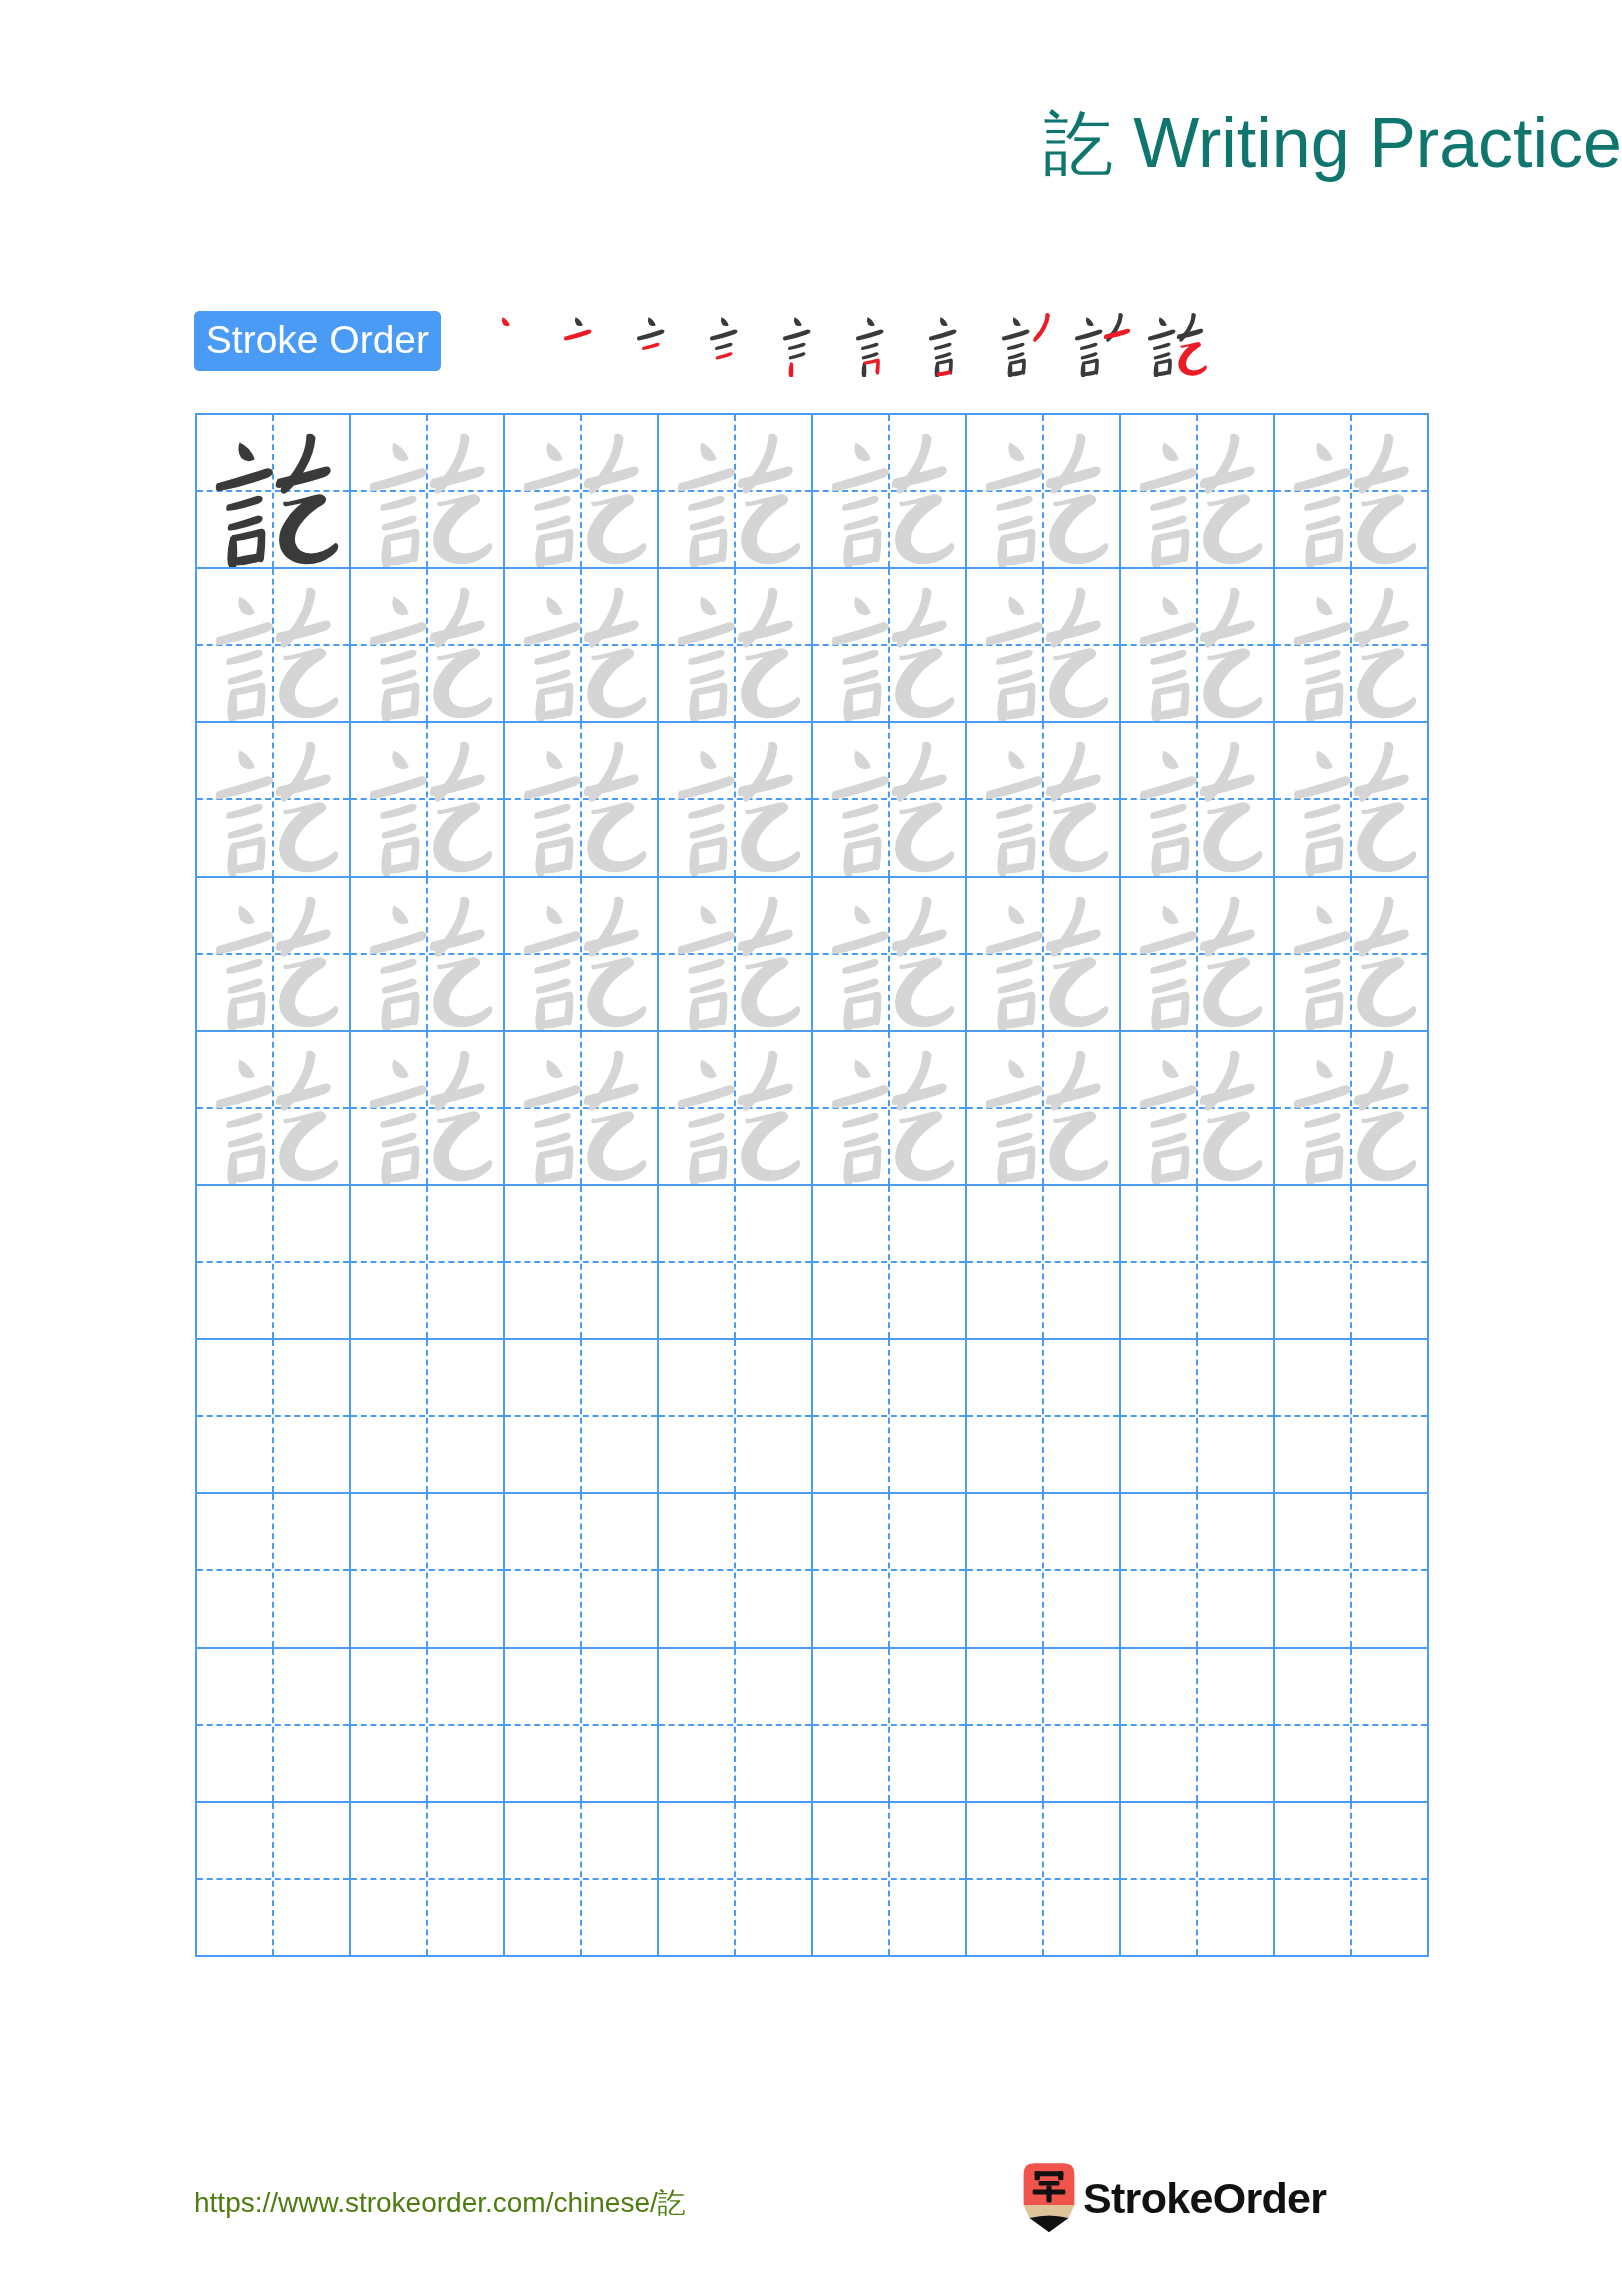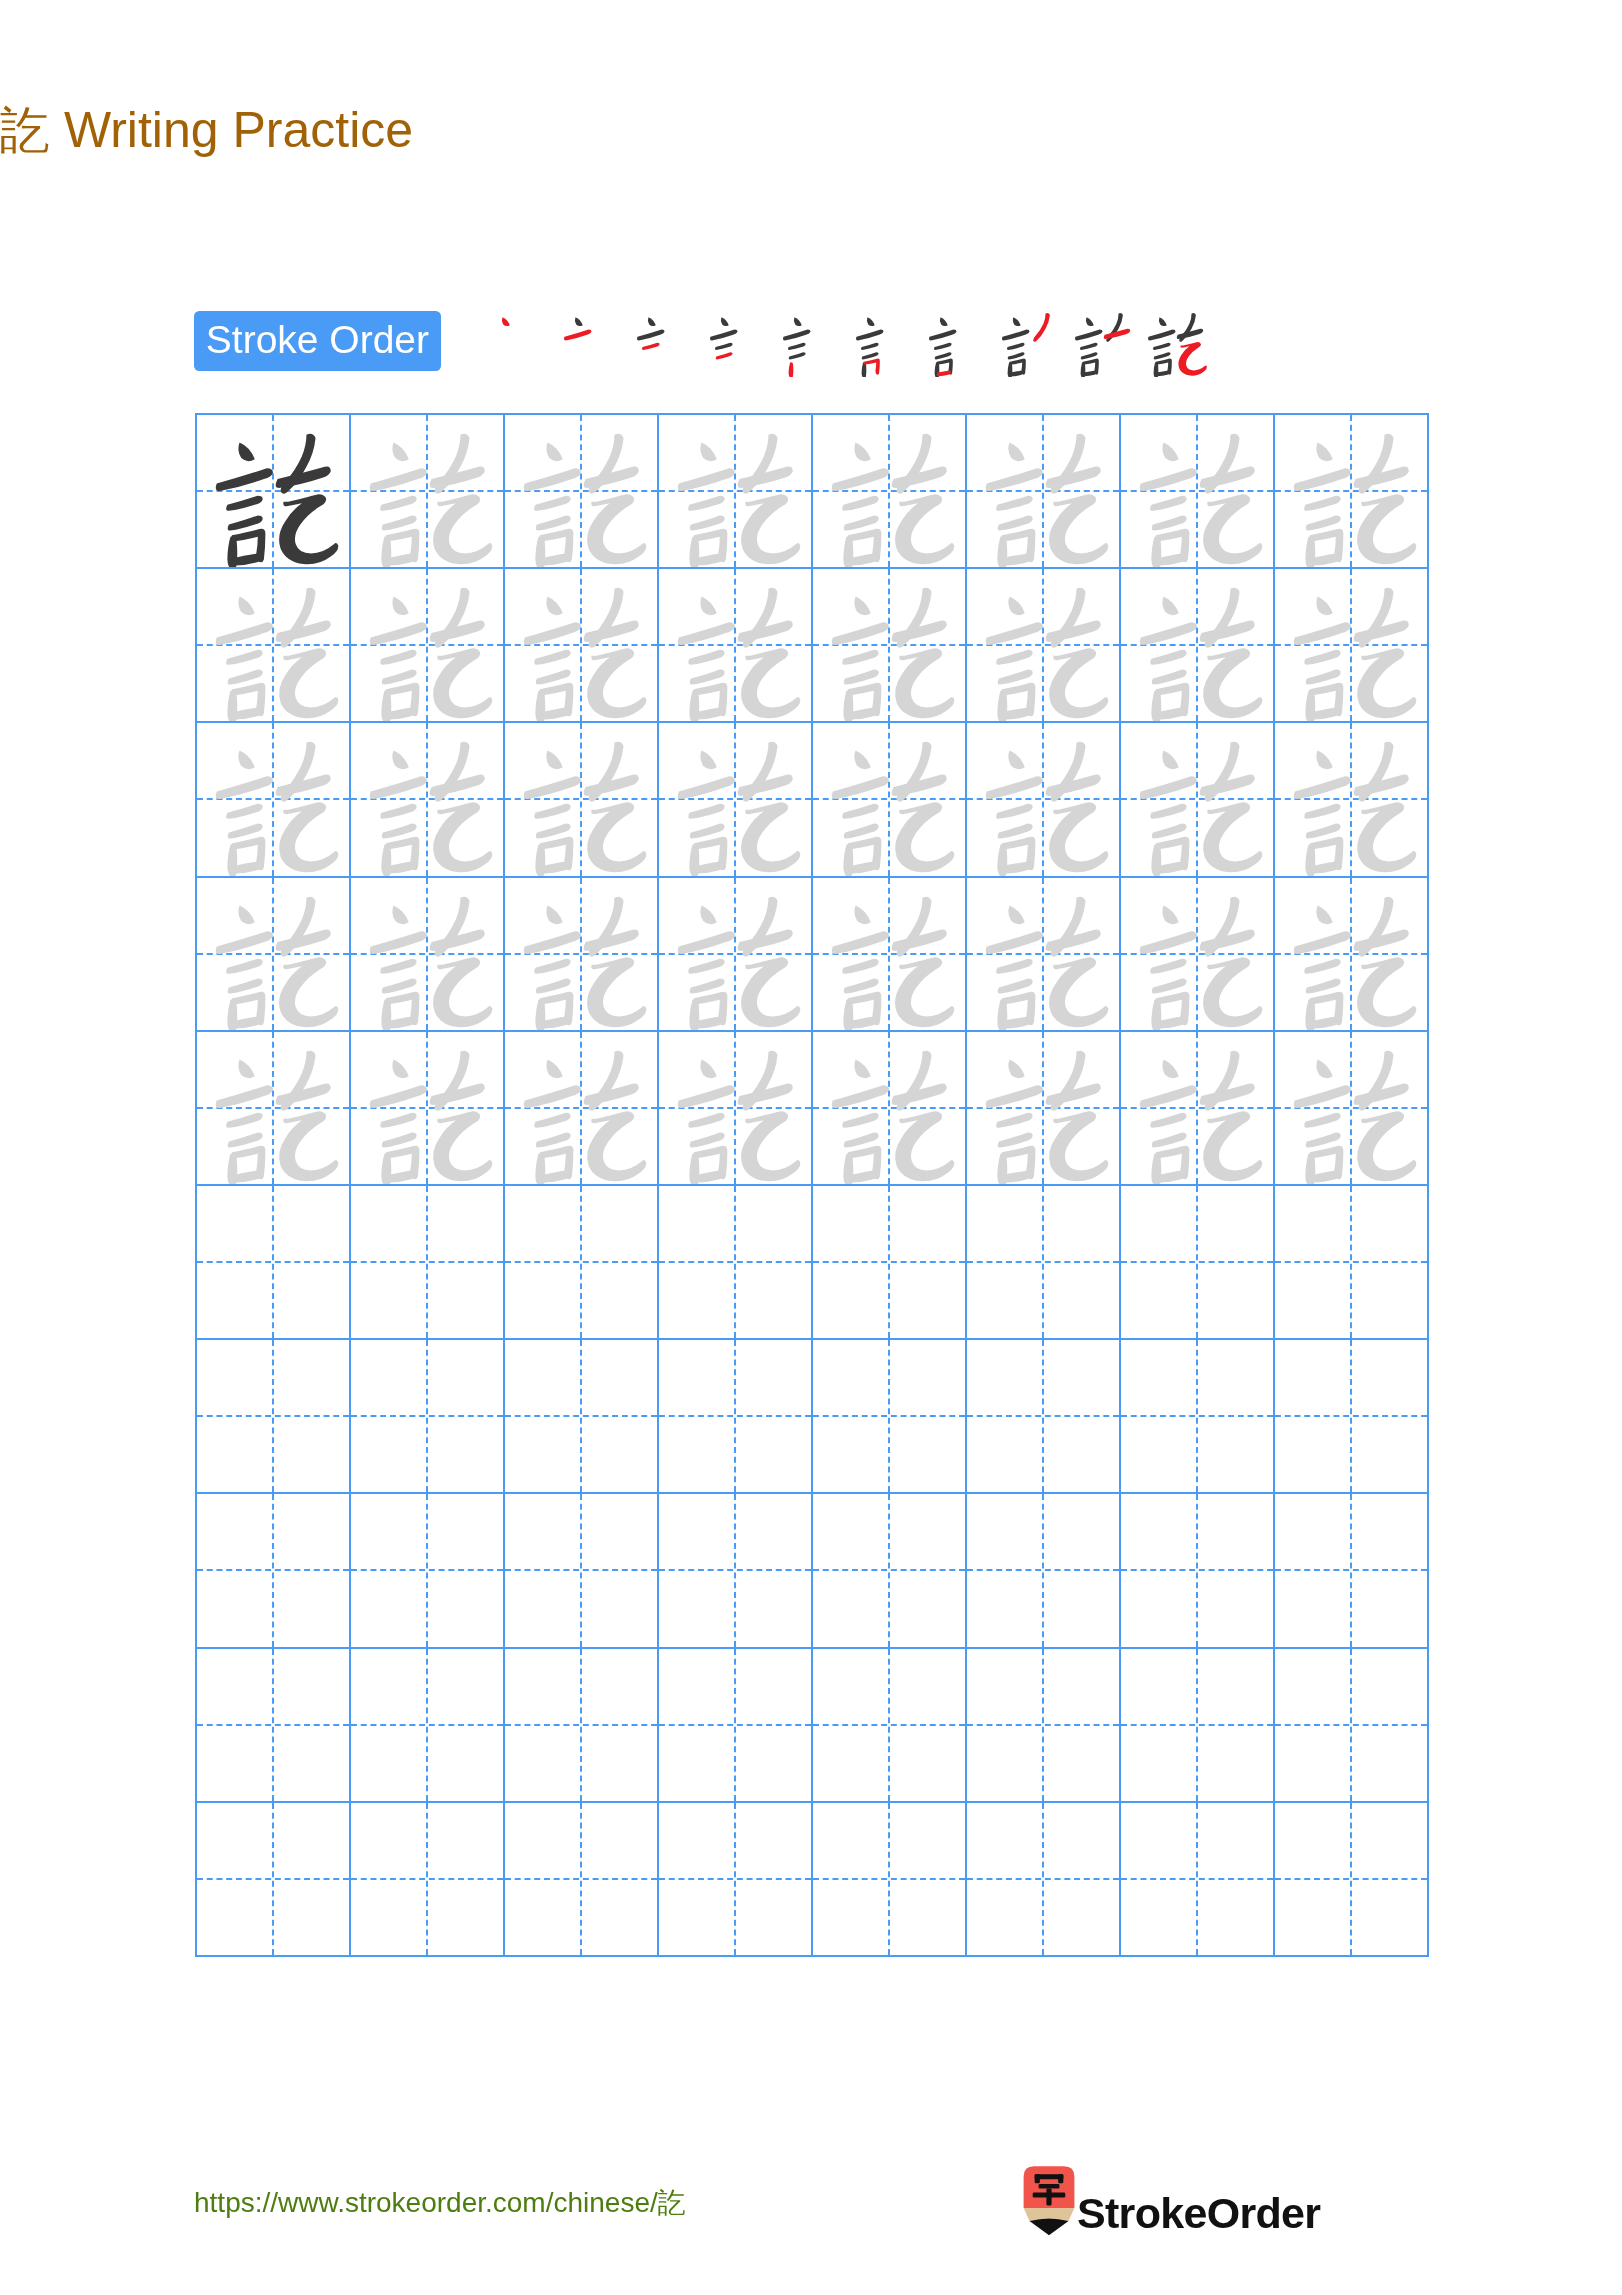--- a/index.html
+++ b/index.html
@@ -14,24 +14,24 @@
     font-family: "Liberation Sans", sans-serif;
     overflow: hidden;
   }
 
   
   #page-title {
     position: absolute;
     top: 97px;
     left: 0;
     width: 1622px;
-    text-align: left;
-    font-size: 50px;
+    text-align: right;
+    font-size: 70px;
     font-weight: 400;
-    color: #a16207;
+    color: #0f766e;
     letter-spacing: 0px;
     white-space: nowrap;
   }
 
   
   #stroke-order-section {
     position: absolute;
     top: 298px;
     left: 194px;
     width: 1237px;
@@ -134,22 +134,22 @@
     top: 2184px;
     font-size: 28px;
     color: #4d7c0f;
     white-space: nowrap;
   }
   #footer-brand {
     position: absolute;
     left: 1021px;
     top: 2159px;
     display: flex;
-    align-items: flex-end;
-    gap: 0;
+    align-items: center;
+    gap: 6px;
     height: 79px;
   }
   #brand-logo-icon {
     width: 56px;
     height: 73px;
     flex: 0 0 auto;
   }
   #brand-name {
     font-size: 43px;
     font-weight: bold;

